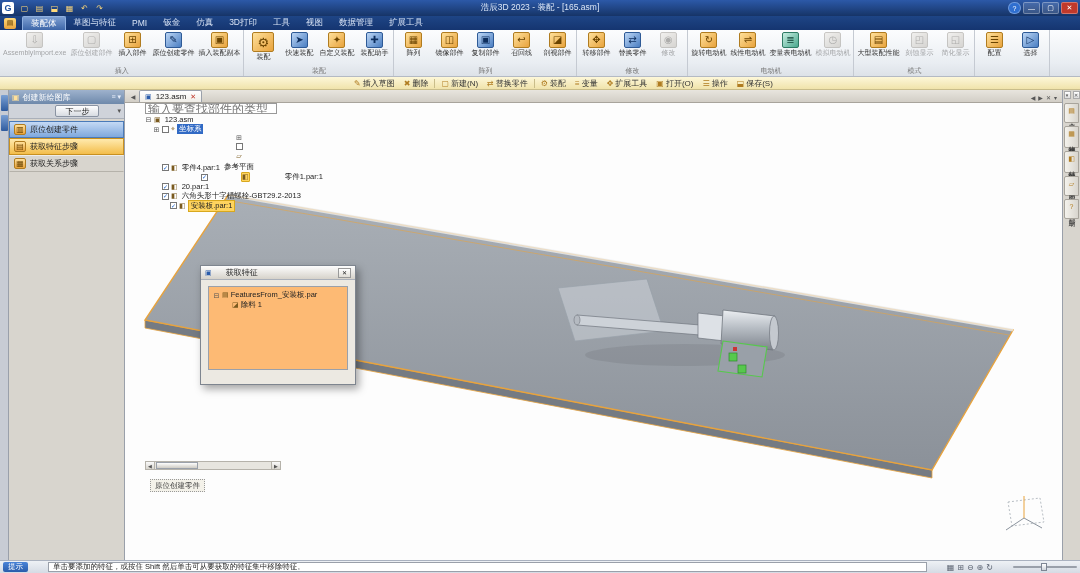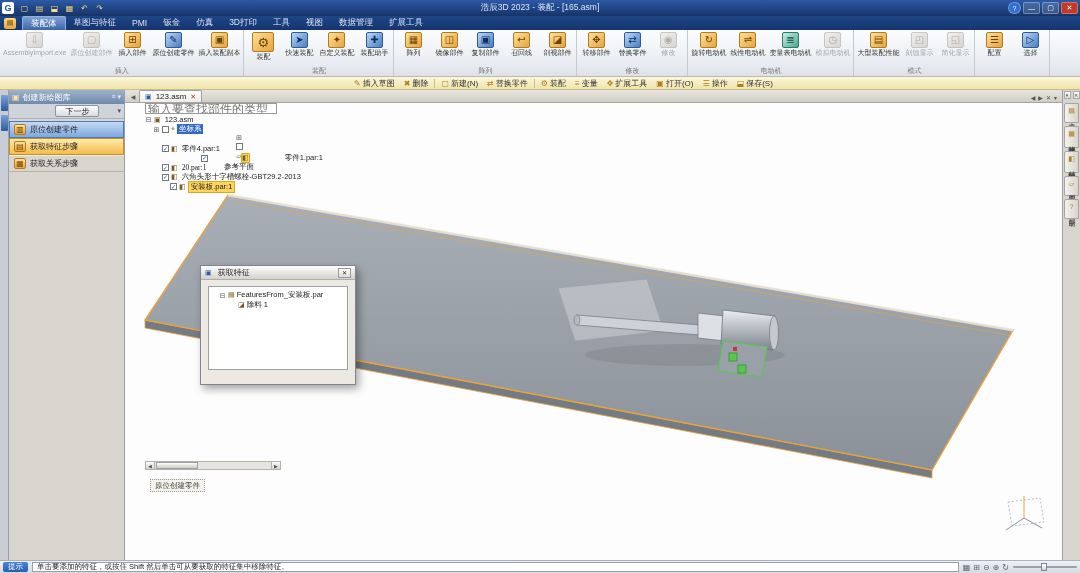--- a/index.html
+++ b/index.html
@@ -81,44 +81,44 @@
 .exp{width:7px;font-size:7px;line-height:7px;color:#555;text-align:center;}
 .cbx{width:7px;height:7px;border:1px solid #777;background:#fff;font-size:6px;line-height:6px;color:#1c62c8;display:flex;align-items:center;justify-content:center;flex:none;}
 .nicon{font-size:7px;line-height:8px;color:#7a5a1e;flex:none;}
 .nicon.icon-yellow{background:#ffd45e;border:1px solid #d8a81e;border-radius:1px;}
 .tlabel{padding:0 2px;}
 .tlabel.hl-blue{background:#316ac5;color:#fff;}
 .tlabel.hl-yellow{background:#ffd45e;border:1px solid #d8a81e;}
 
 
 .dialog{position:absolute;left:75px;top:162px;width:156px;height:120px;background:#ece9e2;border:1px solid #7e858f;box-shadow:3px 4px 8px rgba(0,0,0,.35);z-index:10;}
-.dlg-title{height:14px;background:linear-gradient(#fdfdfd,#d6d2ca);border-bottom:1px solid #aab0ba;display:flex;align-items:center;font-size:8px;padding:0 4px;gap:6px;}
+.dlg-title{height:14px;background:linear-gradient(#fdfdfd,#d6d2ca);border-bottom:1px solid #aab0ba;display:flex;align-items:center;font-size:8px;padding:0 4px;gap:14px;}
 .dlg-ticon{font-size:7px;color:#2a5cab;}
 .dlg-close{margin-left:auto;width:13px;height:10px;border:1px solid #999;background:linear-gradient(#fff,#e0ddd6);font-size:6px;display:flex;align-items:center;justify-content:center;cursor:default;}
-.dlg-body{position:absolute;left:7px;right:7px;top:20px;bottom:14px;background:#ffffff;border:1px solid #9aa0aa;padding:3px 10px;font-size:7.5px;overflow:hidden;}
+.dlg-body{position:absolute;left:7px;right:7px;top:20px;bottom:14px;background:#fdba74;border:1px solid #9aa0aa;padding:3px 4px;font-size:7.5px;overflow:hidden;}
 .ditem{display:flex;align-items:center;gap:2px;height:10px;white-space:nowrap;cursor:default;}
 
 
 .hscroll{position:absolute;left:20px;top:358px;width:136px;height:9px;background:#e7e5df;border:1px solid #b5b2aa;display:flex;align-items:stretch;z-index:4;}
 .hs-btn{width:9px;background:linear-gradient(#fafafa,#d8d5ce);border-right:1px solid #b5b2aa;font-size:5px;display:flex;align-items:center;justify-content:center;color:#555;}
 .hs-btn.right{border-right:none;border-left:1px solid #b5b2aa;margin-left:auto;}
 .hs-thumb{width:42px;background:linear-gradient(#fdfdfd,#cfccc4);border:1px solid #9aa0aa;margin:0 1px;}
 .vp-hint{position:absolute;left:25px;top:376px;font-size:7.5px;color:#444;background:#f4f2ea;border:1px dotted #999;padding:0 4px;line-height:11px;z-index:4;}
 .triad{position:absolute;right:12px;bottom:16px;width:52px;height:56px;z-index:3;}
 
 
 .rightstrip{width:18px;background:#d8d5ce;border-left:1px solid #9aa0aa;display:flex;flex-direction:column;align-items:center;padding-top:1px;gap:3px;}
 .rs-top{display:flex;gap:2px;margin-bottom:1px;}
 .rs-topbtn{width:7px;height:8px;font-size:5px;color:#555;display:flex;align-items:center;justify-content:center;border:1px solid #aaa;background:linear-gradient(#fff,#ddd);}
 .rs-tab{width:15px;background:linear-gradient(90deg,#f4f2ec,#d8d5ce);border:1px solid #a8a49c;border-radius:2px 0 0 2px;display:flex;flex-direction:column;align-items:center;padding:3px 0;gap:2px;cursor:default;}
 .rticon{font-size:7px;line-height:8px;color:#b07c20;}
 .rtlabel{writing-mode:vertical-rl;font-size:7px;letter-spacing:1px;color:#333;}
 
 
-.statusbar{position:absolute;left:0;bottom:0;right:0;height:13px;background:linear-gradient(#eef1f5,#d5dbe4);border-top:1px solid #aab2c0;display:flex;align-items:center;padding:0 3px;gap:4px;z-index:40;}
+.statusbar{position:absolute;left:0;bottom:0;right:0;height:13px;background:linear-gradient(#eef1f5,#d5dbe4);border-top:1px solid #aab2c0;display:flex;align-items:center;padding:0 3px;gap:20px;z-index:40;}
 .sb-chip{background:linear-gradient(#4a84d8,#2a5cab);color:#fff;font-size:7.5px;padding:0 5px;height:10px;display:flex;align-items:center;border-radius:2px;white-space:nowrap;}
 .sb-msg{flex:1;height:10px;background:#fff;border:1px solid #9aa0aa;font-size:7.5px;display:flex;align-items:center;padding:0 4px;color:#222;white-space:nowrap;overflow:hidden;}
 .sb-icons{display:flex;gap:3px;align-items:center;}
 .sb-ic{font-size:8px;color:#5a6270;cursor:default;}
 .sb-slider{width:64px;height:10px;position:relative;}
 .sb-track{position:absolute;left:0;right:0;top:4px;height:2px;background:#9aa0aa;border-radius:1px;}
 .sb-thumb{position:absolute;left:28px;top:1px;width:6px;height:8px;background:linear-gradient(#fff,#cfd4db);border:1px solid #7e8694;}
 </style>
 </head>
 <body>
@@ -452,33 +452,33 @@
                 <span class="cbx"></span>
                 <span class="nicon">⌖</span>
                 <span class="tlabel hl-blue">坐标系</span>
               </div>
               <div class="trow" style="padding-left: 8px; flex-direction: column;">
                 <span class="exp">⊞</span>
                 <span class="cbx"></span>
                 <span class="nicon">▱</span>
                 <span class="tlabel">参考平面</span>
               </div>
-              <div class="trow" style="padding-left: 8px;">
+              <div class="trow" style="padding-left: 8px; margin-top: 19px;">
                 <span class="exp"></span>
                 <span class="cbx">✓</span>
                 <span class="nicon">◧</span>
                 <span class="tlabel">零件4.par:1</span>
               </div>
               <div class="trow" style="padding-left: 16px; justify-content: space-between;">
                 <span class="exp"></span>
                 <span class="cbx">✓</span>
                 <span class="nicon icon-yellow">◧</span>
                 <span class="tlabel">零件1.par:1</span>
               </div>
-              <div class="trow" style="padding-left: 8px; font-family: Liberation Serif, serif;">
+              <div class="trow" style="padding-left: 8px;">
                 <span class="exp"></span>
                 <span class="cbx">✓</span>
                 <span class="nicon">◧</span>
                 <span class="tlabel">20.par:1</span>
               </div>
               <div class="trow" style="padding-left: 8px;">
                 <span class="exp"></span>
                 <span class="cbx">✓</span>
                 <span class="nicon">◧</span>
                 <span class="tlabel">六角头形十字槽螺栓-GBT29.2-2013</span>

